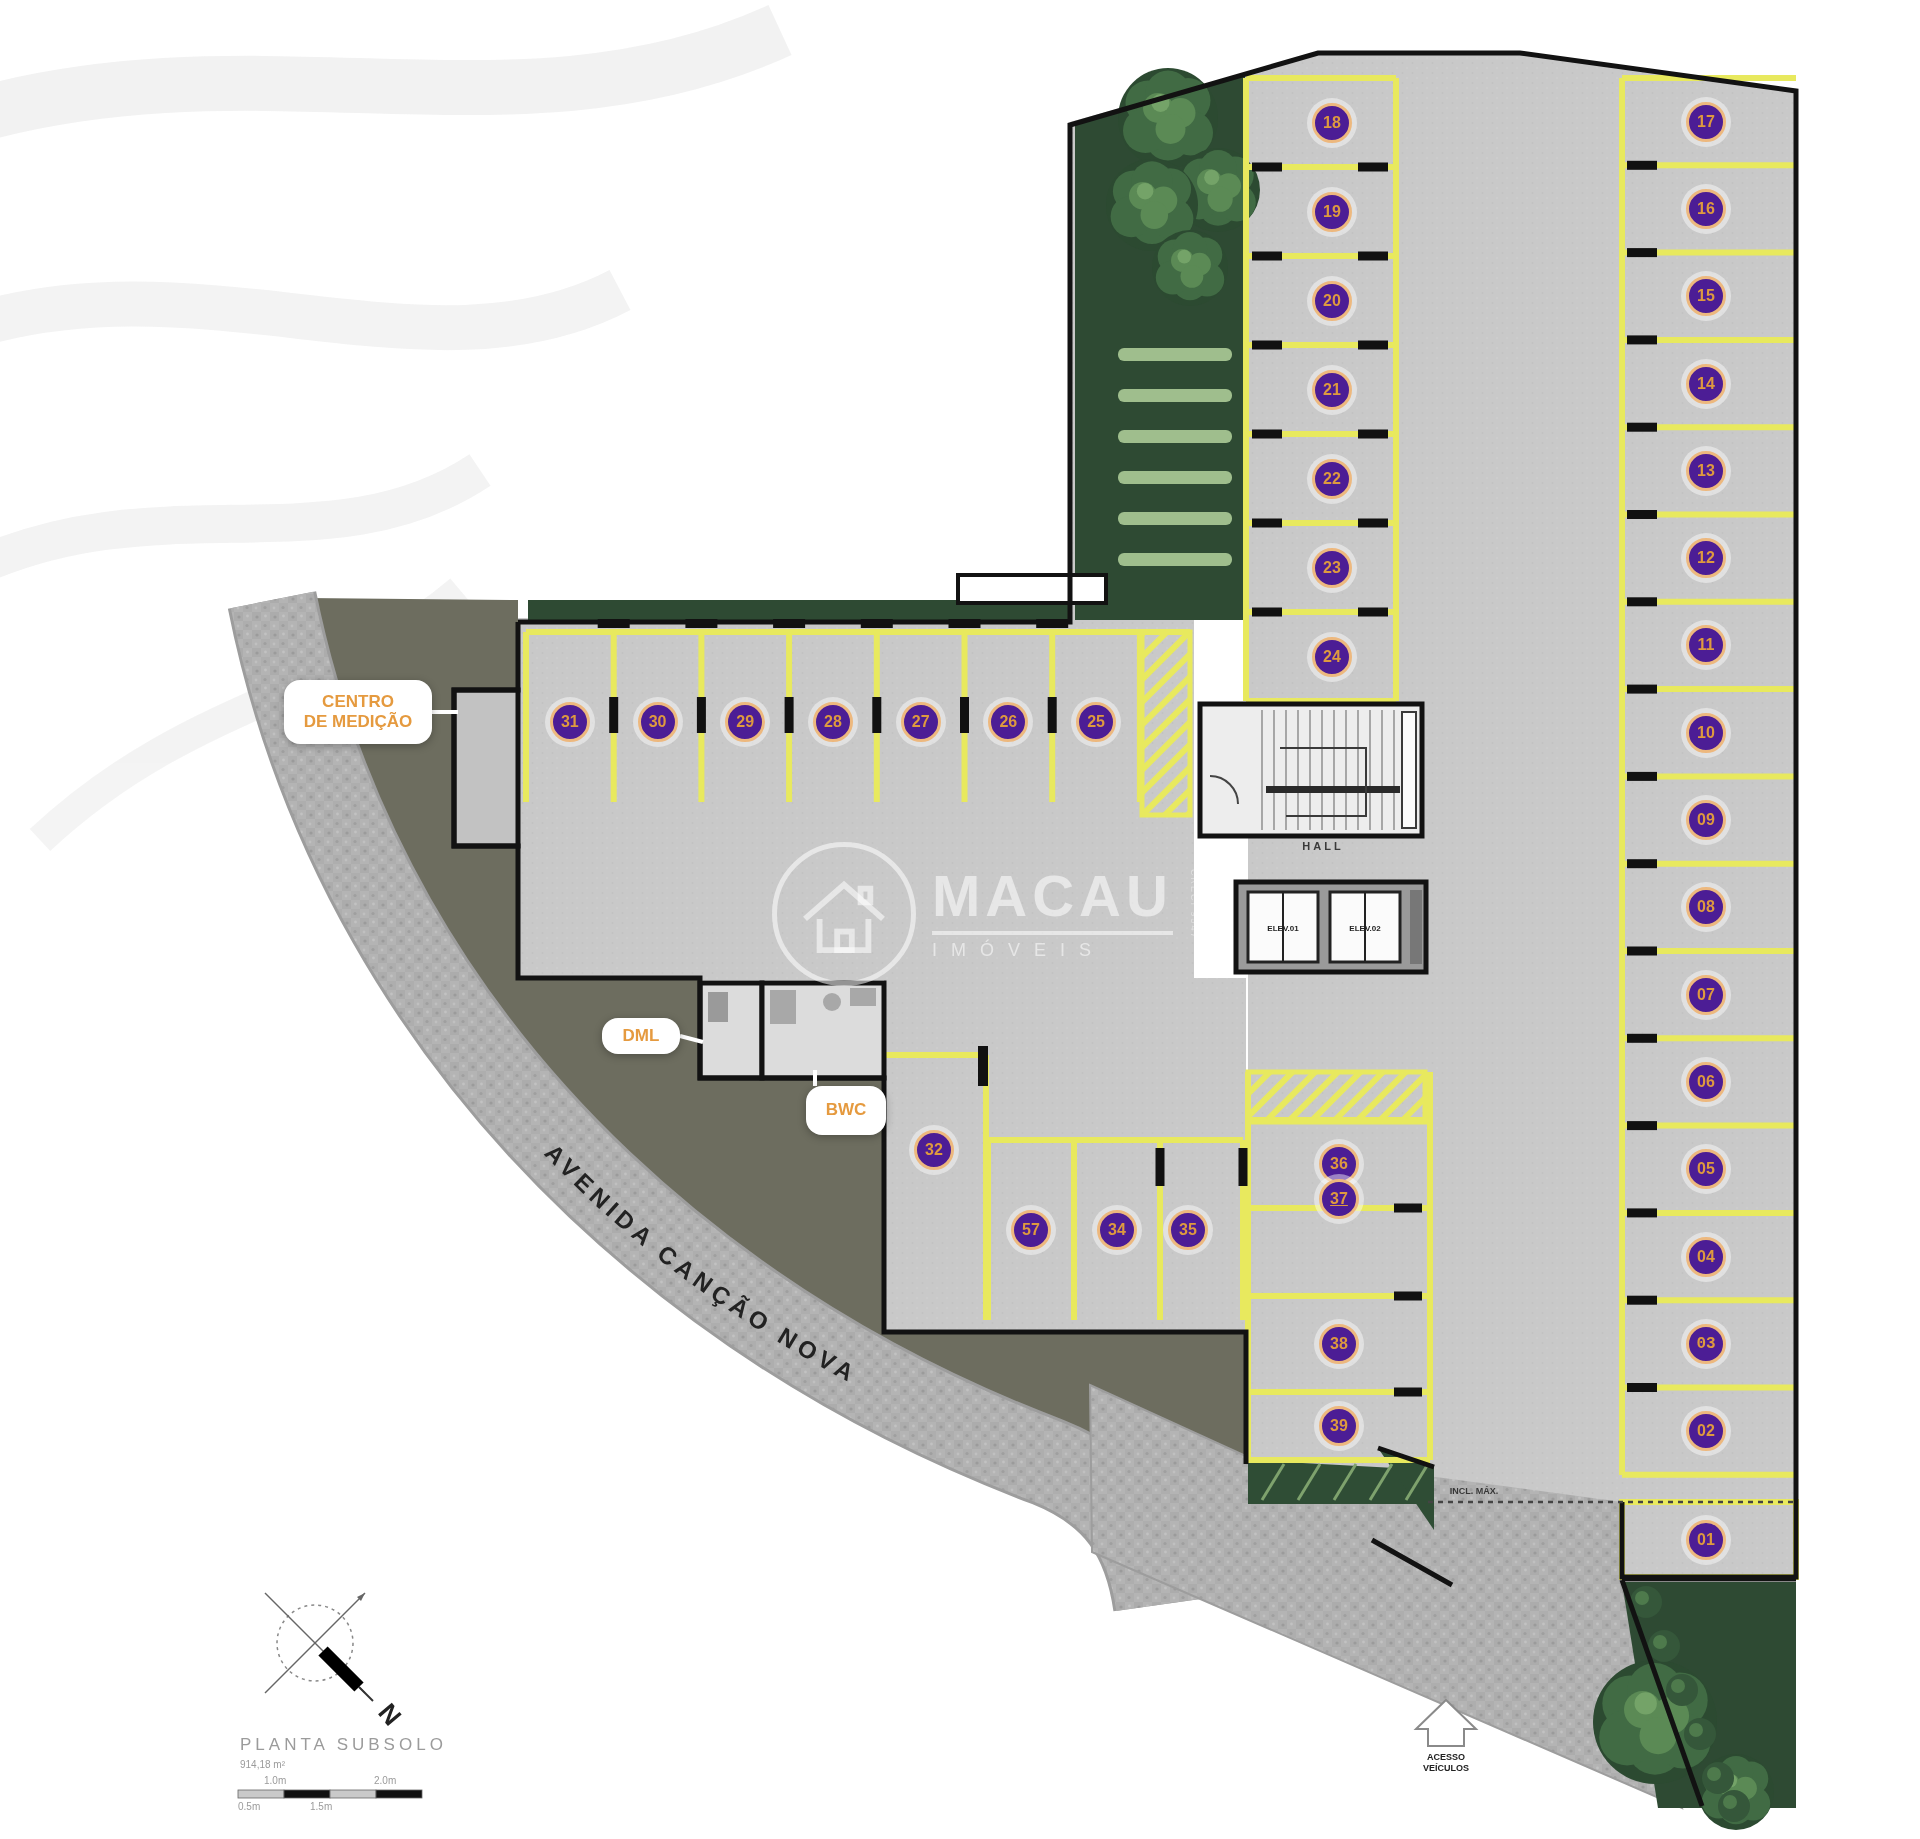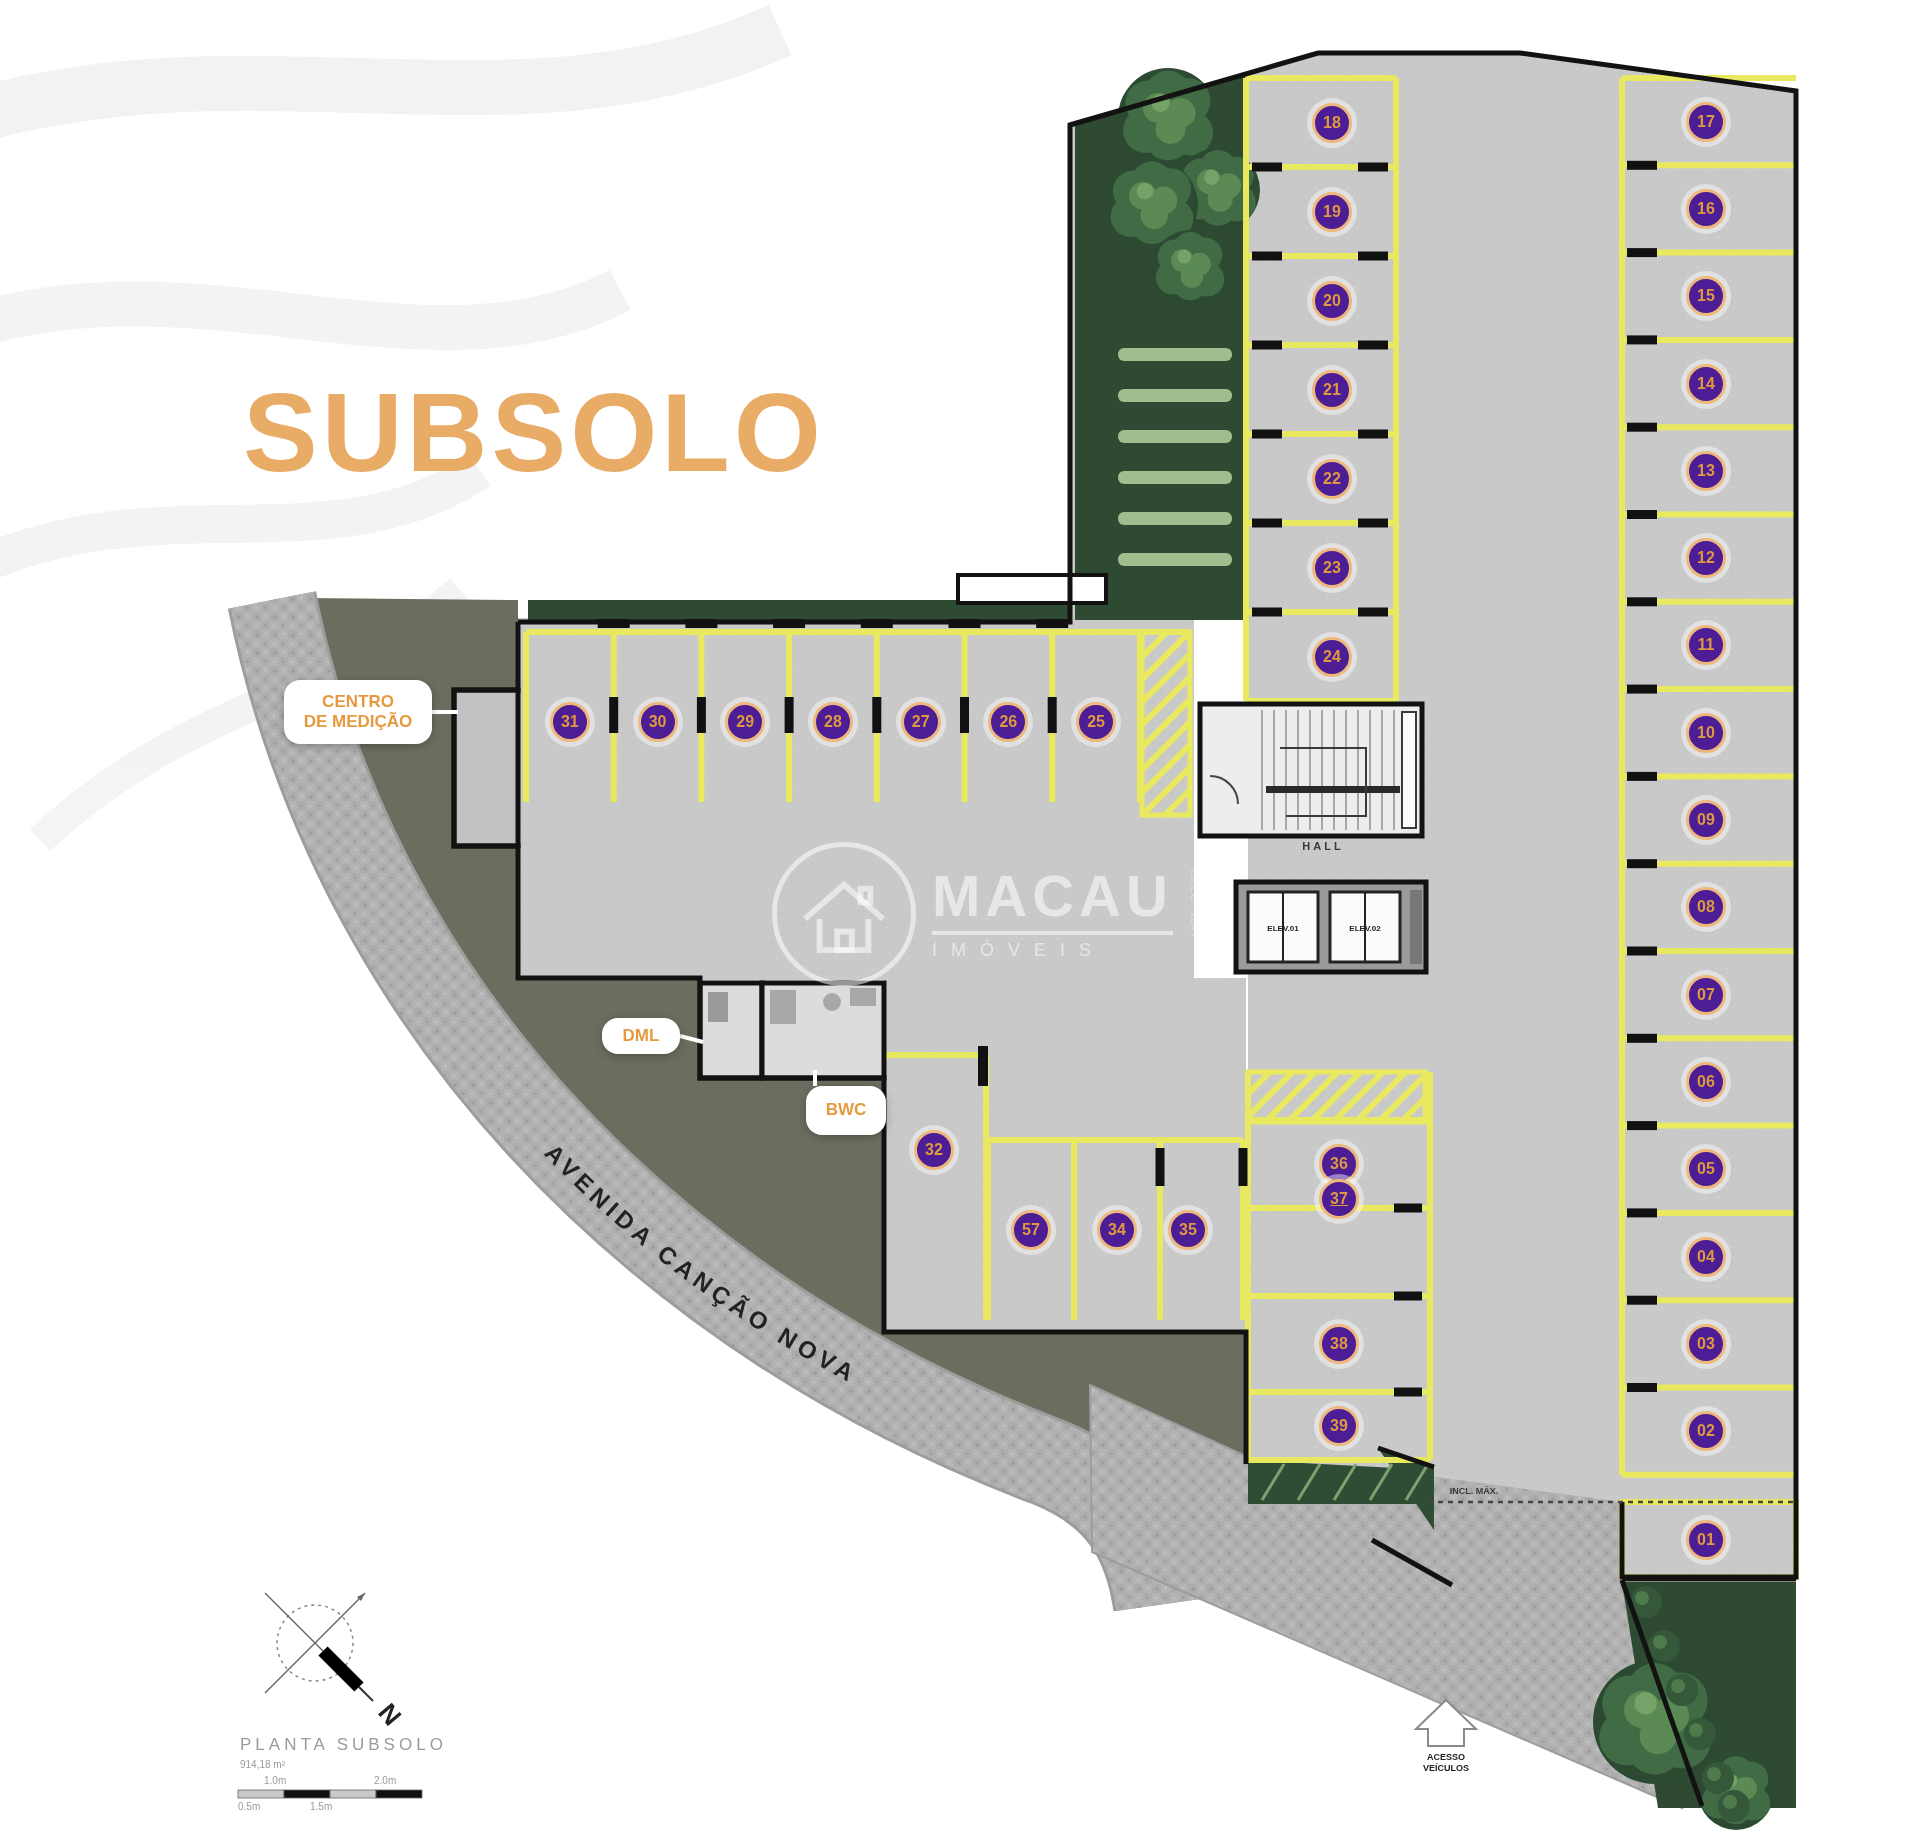--- a/index.html
+++ b/index.html
@@ -392,21 +392,20 @@
     </g>
   </g>
 
   <g transform="translate(1446,1700)">
     <polygon points="0,0 30,29 18,29 18,46 -18,46 -18,29 -30,29" fill="#ffffff" stroke="#8a8a8a" stroke-width="2"></polygon>
     <text x="0" y="60" text-anchor="middle" font-size="9" font-weight="700" fill="#222">ACESSO</text>
     <text x="0" y="71" text-anchor="middle" font-size="9" font-weight="700" fill="#222">VEÍCULOS</text>
   </g>
 </svg>
 
-<div id="page-title">SUBSOLO</div>
 
 <div class="pill" id="pill-centro">
   <span>CENTRO</span>
   <span>DE MEDIÇÃO</span>
 </div>
 <div class="pill" id="pill-dml">
   <span>DML</span>
 </div>
 <div class="pill" id="pill-bwc">
   <span>BWC</span>
@@ -434,21 +433,21 @@
       <div class="spot" style="left: 1686px; top: 450.85px;">13</div>
       <div class="spot" style="left: 1686px; top: 538.15px;">12</div>
       <div class="spot" style="left: 1686px; top: 625.45px;">11</div>
       <div class="spot" style="left: 1686px; top: 712.75px;">10</div>
       <div class="spot" style="left: 1686px; top: 800.05px;">09</div>
       <div class="spot" style="left: 1686px; top: 887.35px;">08</div>
       <div class="spot" style="left: 1686px; top: 974.65px;">07</div>
       <div class="spot" style="left: 1686px; top: 1061.95px;">06</div>
       <div class="spot" style="left: 1686px; top: 1149.25px;">05</div>
       <div class="spot" style="left: 1686px; top: 1236.55px;">04</div>
-      <div class="spot" style="left: 1686px; top: 1323.85px;">03</div>
+      <div class="spot" style="left: 1686px; top: 1323.85px; font-family: Liberation Mono, monospace;">03</div>
       <div class="spot" style="left: 1686px; top: 1411.15px;">02</div>
       <div class="spot" style="left: 1319px; top: 1144px;">36</div>
       <div class="spot" style="left: 1319px; top: 1179px; text-decoration: underline;">37</div>
       <div class="spot" style="left: 1319px; top: 1324px;">38</div>
       <div class="spot" style="left: 1319px; top: 1406px;">39</div>
       <div class="spot" style="left: 1011px; top: 1210px;">57</div>
       <div class="spot" style="left: 1097px; top: 1210px;">34</div>
       <div class="spot" style="left: 1168px; top: 1210px; text-align: right;">35</div>
       <div class="spot" style="left: 914px; top: 1130px; text-align: center;">32</div>
       <div class="spot" style="left: 1686px; top: 1520px;">01</div>

